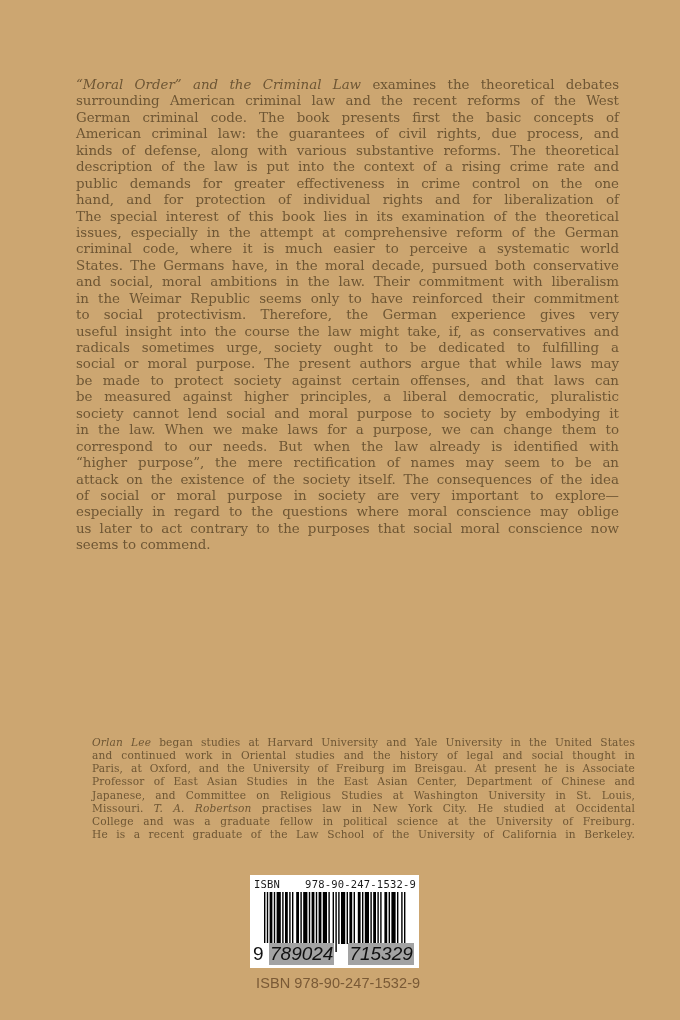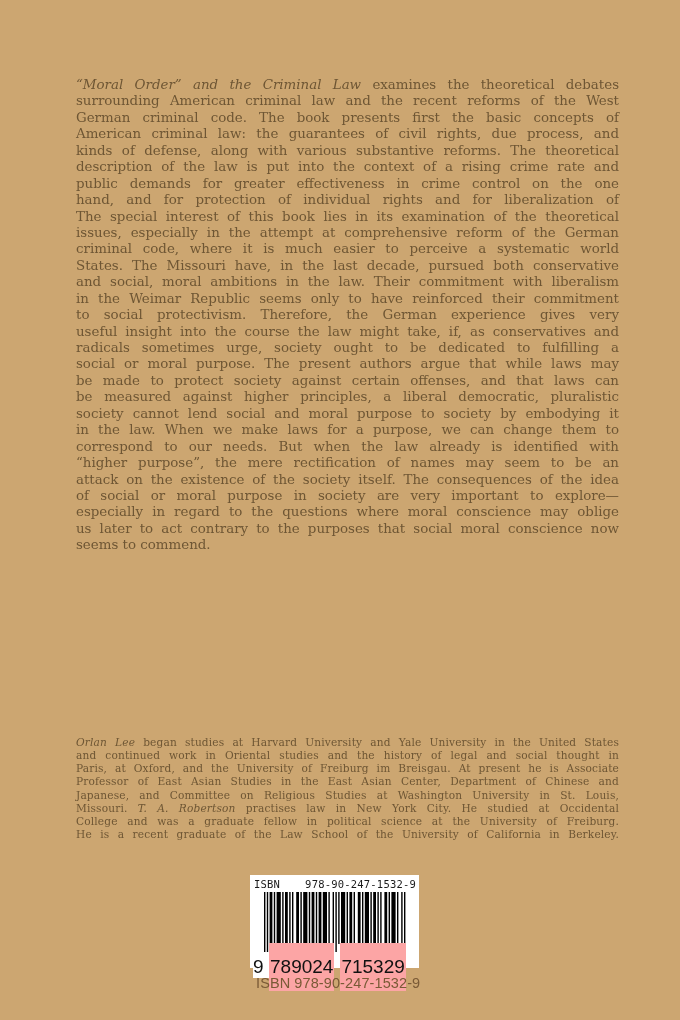--- a/index.html
+++ b/index.html
@@ -29,21 +29,21 @@
       text-align: justify;
       text-align-last: justify;
       white-space: nowrap;
       overflow: visible;
     }
     .blurb .line.last {
       text-align-last: left;
     }
     .bio {
       position: absolute;
-      left: 76px;
+      left: 92px;
       top: 736px;
       width: 543px;
     }
     .bio .line {
       display: block;
       height: 13.15px;
       line-height: 13.15px;
       font-size: 10.6px;
       text-align: justify;
       text-align-last: justify;
@@ -90,22 +90,23 @@
       line-height: 22px;
       white-space: nowrap;
     }
     .barcode-digits .lead {
       display: inline-block;
       width: 16px;
       background: #fff;
     }
     .barcode-digits .grp {
       display: inline-block;
-      background: #fca5a5;
-      padding: 13px 1px;
+      background: #a3a3a3;
+      padding: 0 1px;
+      font-style: italic;
     }
     .isbn-bottom {
       position: absolute;
       left: 256px;
       top: 975px;
       font-family: "Liberation Sans", "DejaVu Sans", sans-serif;
       font-size: 14.5px;
       color: #7a5a36;
       white-space: nowrap;
       letter-spacing: 0.1px;
@@ -119,21 +120,21 @@
   <span class="line">surrounding American criminal law and the recent reforms of the West</span>
   <span class="line">German criminal code. The book presents first the basic concepts of</span>
   <span class="line">American criminal law: the guarantees of civil rights, due process, and</span>
   <span class="line">kinds of defense, along with various substantive reforms. The theoretical</span>
   <span class="line">description of the law is put into the context of a rising crime rate and</span>
   <span class="line">public demands for greater effectiveness in crime control on the one</span>
   <span class="line">hand, and for protection of individual rights and for liberalization of</span>
   <span class="line">The special interest of this book lies in its examination of the theoretical</span>
   <span class="line">issues, especially in the attempt at comprehensive reform of the German</span>
   <span class="line">criminal code, where it is much easier to perceive a systematic world</span>
-  <span class="line">States. The Missouri have, in the last decade, pursued both conservative</span>
+  <span class="line">States. The Germans have, in the moral decade, pursued both conservative</span>
   <span class="line">and social, moral ambitions in the law. Their commitment with liberalism</span>
   <span class="line">in the Weimar Republic seems only to have reinforced their commitment</span>
   <span class="line">to social protectivism. Therefore, the German experience gives very</span>
   <span class="line">useful insight into the course the law might take, if, as conservatives and</span>
   <span class="line">radicals sometimes urge, society ought to be dedicated to fulfilling a</span>
   <span class="line">social or moral purpose. The present authors argue that while laws may</span>
   <span class="line">be made to protect society against certain offenses, and that laws can</span>
   <span class="line">be measured against higher principles, a liberal democratic, pluralistic</span>
   <span class="line">society cannot lend social and moral purpose to society by embodying it</span>
   <span class="line">in the law. When we make laws for a purpose, we can change them to</span>
@@ -202,16 +203,16 @@
         <rect x="124.6" y="0" width="1.4" height="52"></rect>
         <rect x="127.4" y="0" width="4.2" height="52"></rect>
         <rect x="133" y="0" width="1.4" height="52"></rect>
 
         <rect x="137.2" y="0" width="1.4" height="60"></rect>
         <rect x="140" y="0" width="1.4" height="60"></rect>
       </g>
     </svg>
   </div>
   <div class="barcode-digits">
-    <span class="lead">9</span><span class="grp">789024</span><span class="grp" style="margin-left:6px">715329</span>
+    <span class="lead">9</span><span class="grp">789024</span><span class="grp" style="margin-left:14px">715329</span>
   </div>
 </div>
 <div class="isbn-bottom">ISBN 978-90-247-1532-9</div>
 
 </body></html>

